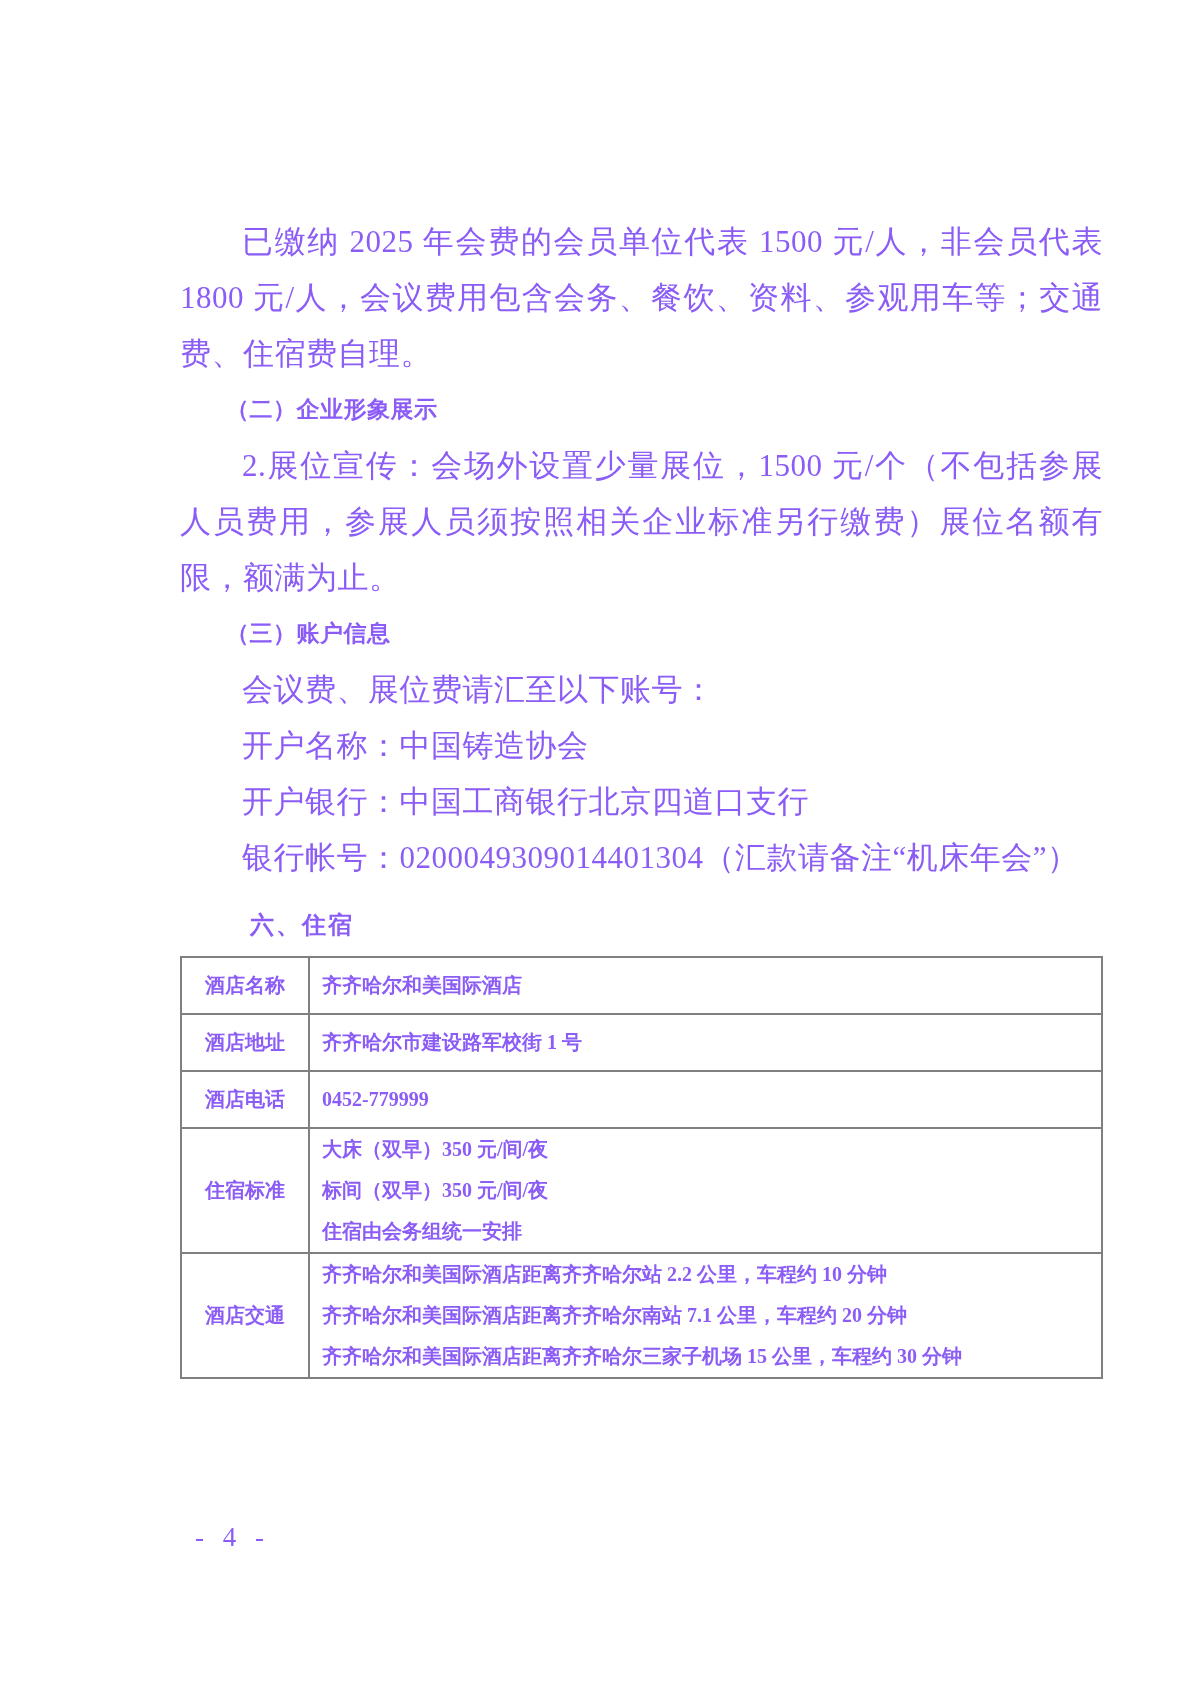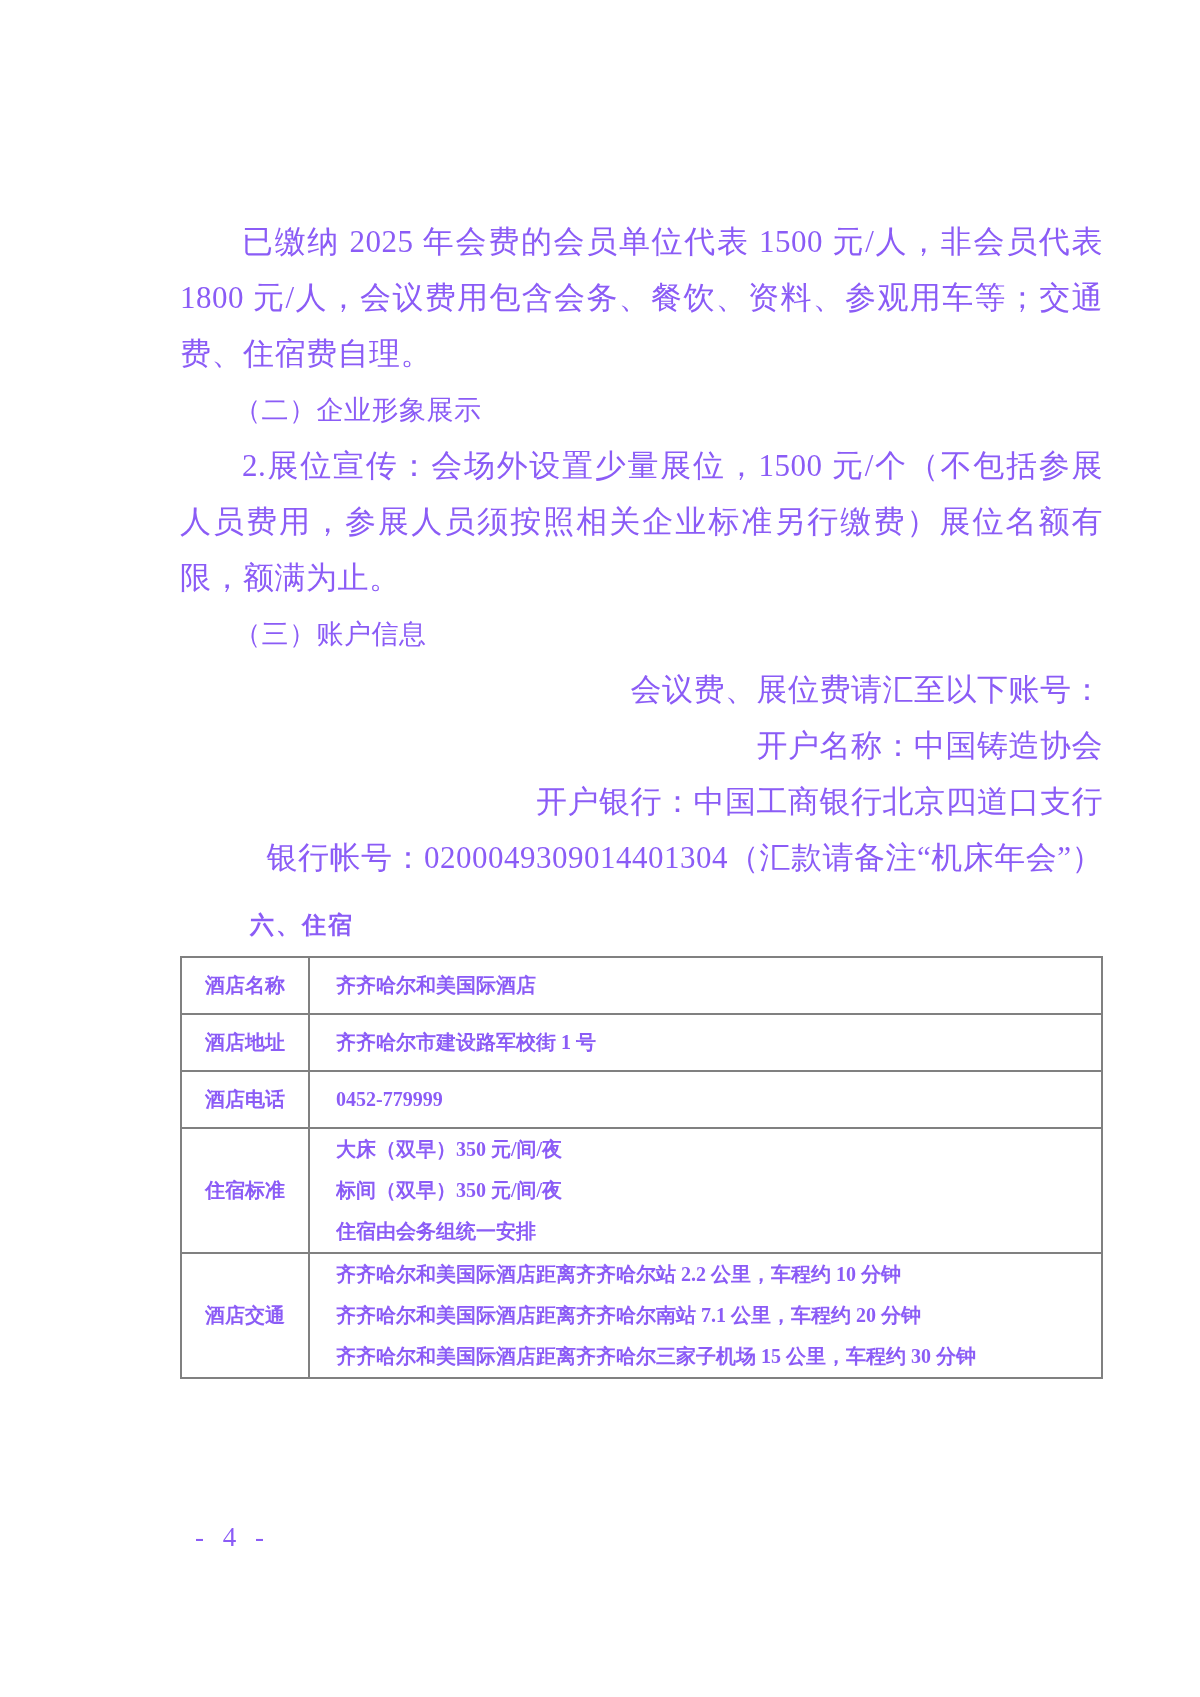--- a/index.html
+++ b/index.html
@@ -25,28 +25,28 @@
   }
   .para {
     margin: 0;
     font-size: 31px;
     line-height: 56px;
     text-align: justify;
     text-indent: 2em;
     letter-spacing: 0.5px;
   }
   .para.no-justify {
-    text-align: right;
+    text-align: left;
   }
   .sub-heading {
     margin: 0;
-    font-size: 27px;
+    font-size: 23px;
     line-height: 56px;
     text-indent: 2em;
-    font-weight: 400;
+    font-weight: 700;
     letter-spacing: 0.5px;
   }
   .main-heading {
     margin: 14px 0 0 70px;
     font-size: 24px;
     line-height: 50px;
     font-weight: bold;
     font-family: "Liberation Sans", "DejaVu Sans", sans-serif;
     letter-spacing: 2px;
   }
@@ -62,21 +62,21 @@
     border: 2px solid #808080;
     vertical-align: middle;
     line-height: 41px;
     padding: 0;
   }
   table.hotel td.label {
     width: 126px;
     text-align: center;
   }
   table.hotel td.value {
-    padding-left: 26px;
+    padding-left: 12px;
     padding-right: 6px;
   }
   tr.single td { height: 55px; }
   tr.triple td { height: 121px; }
   .value-line {
     line-height: 41px;
     white-space: nowrap;
     overflow: hidden;
   }
   .page-number {

